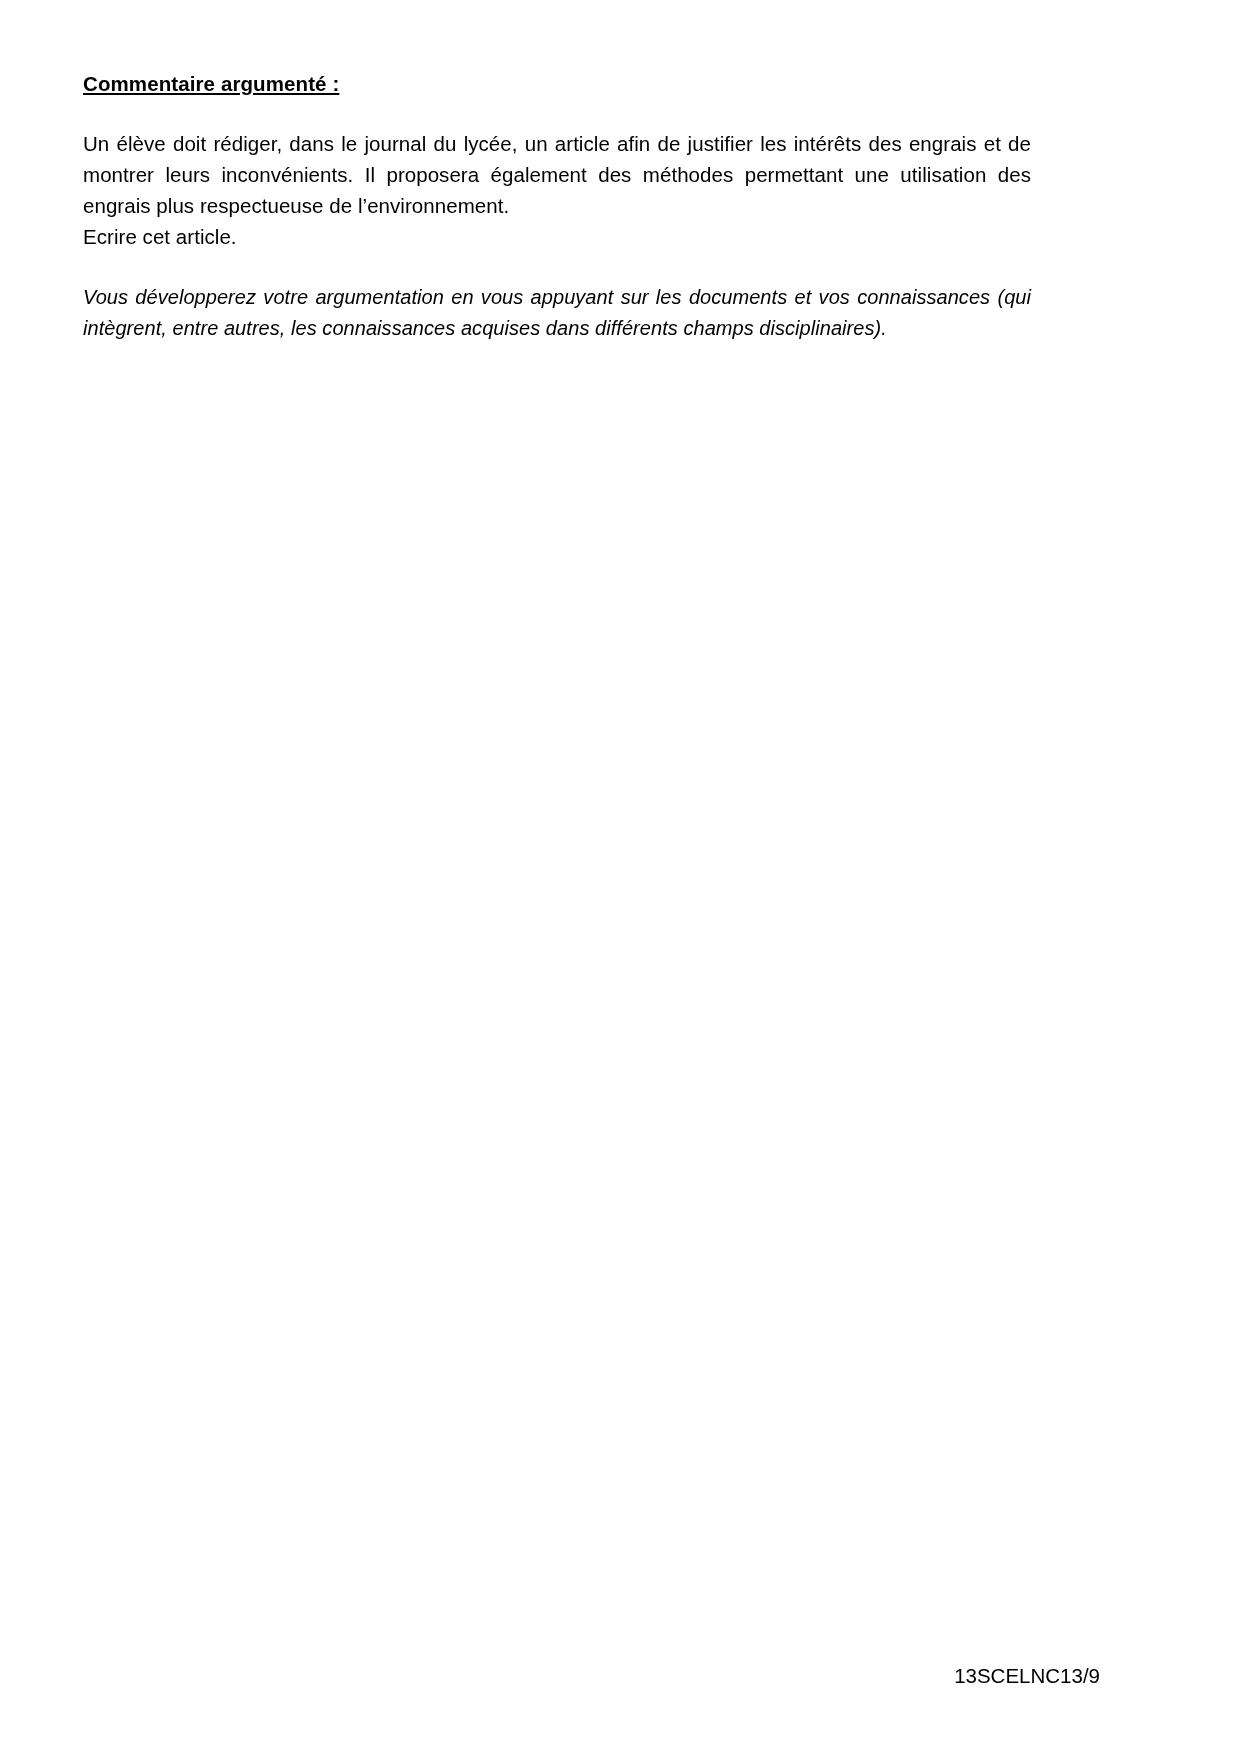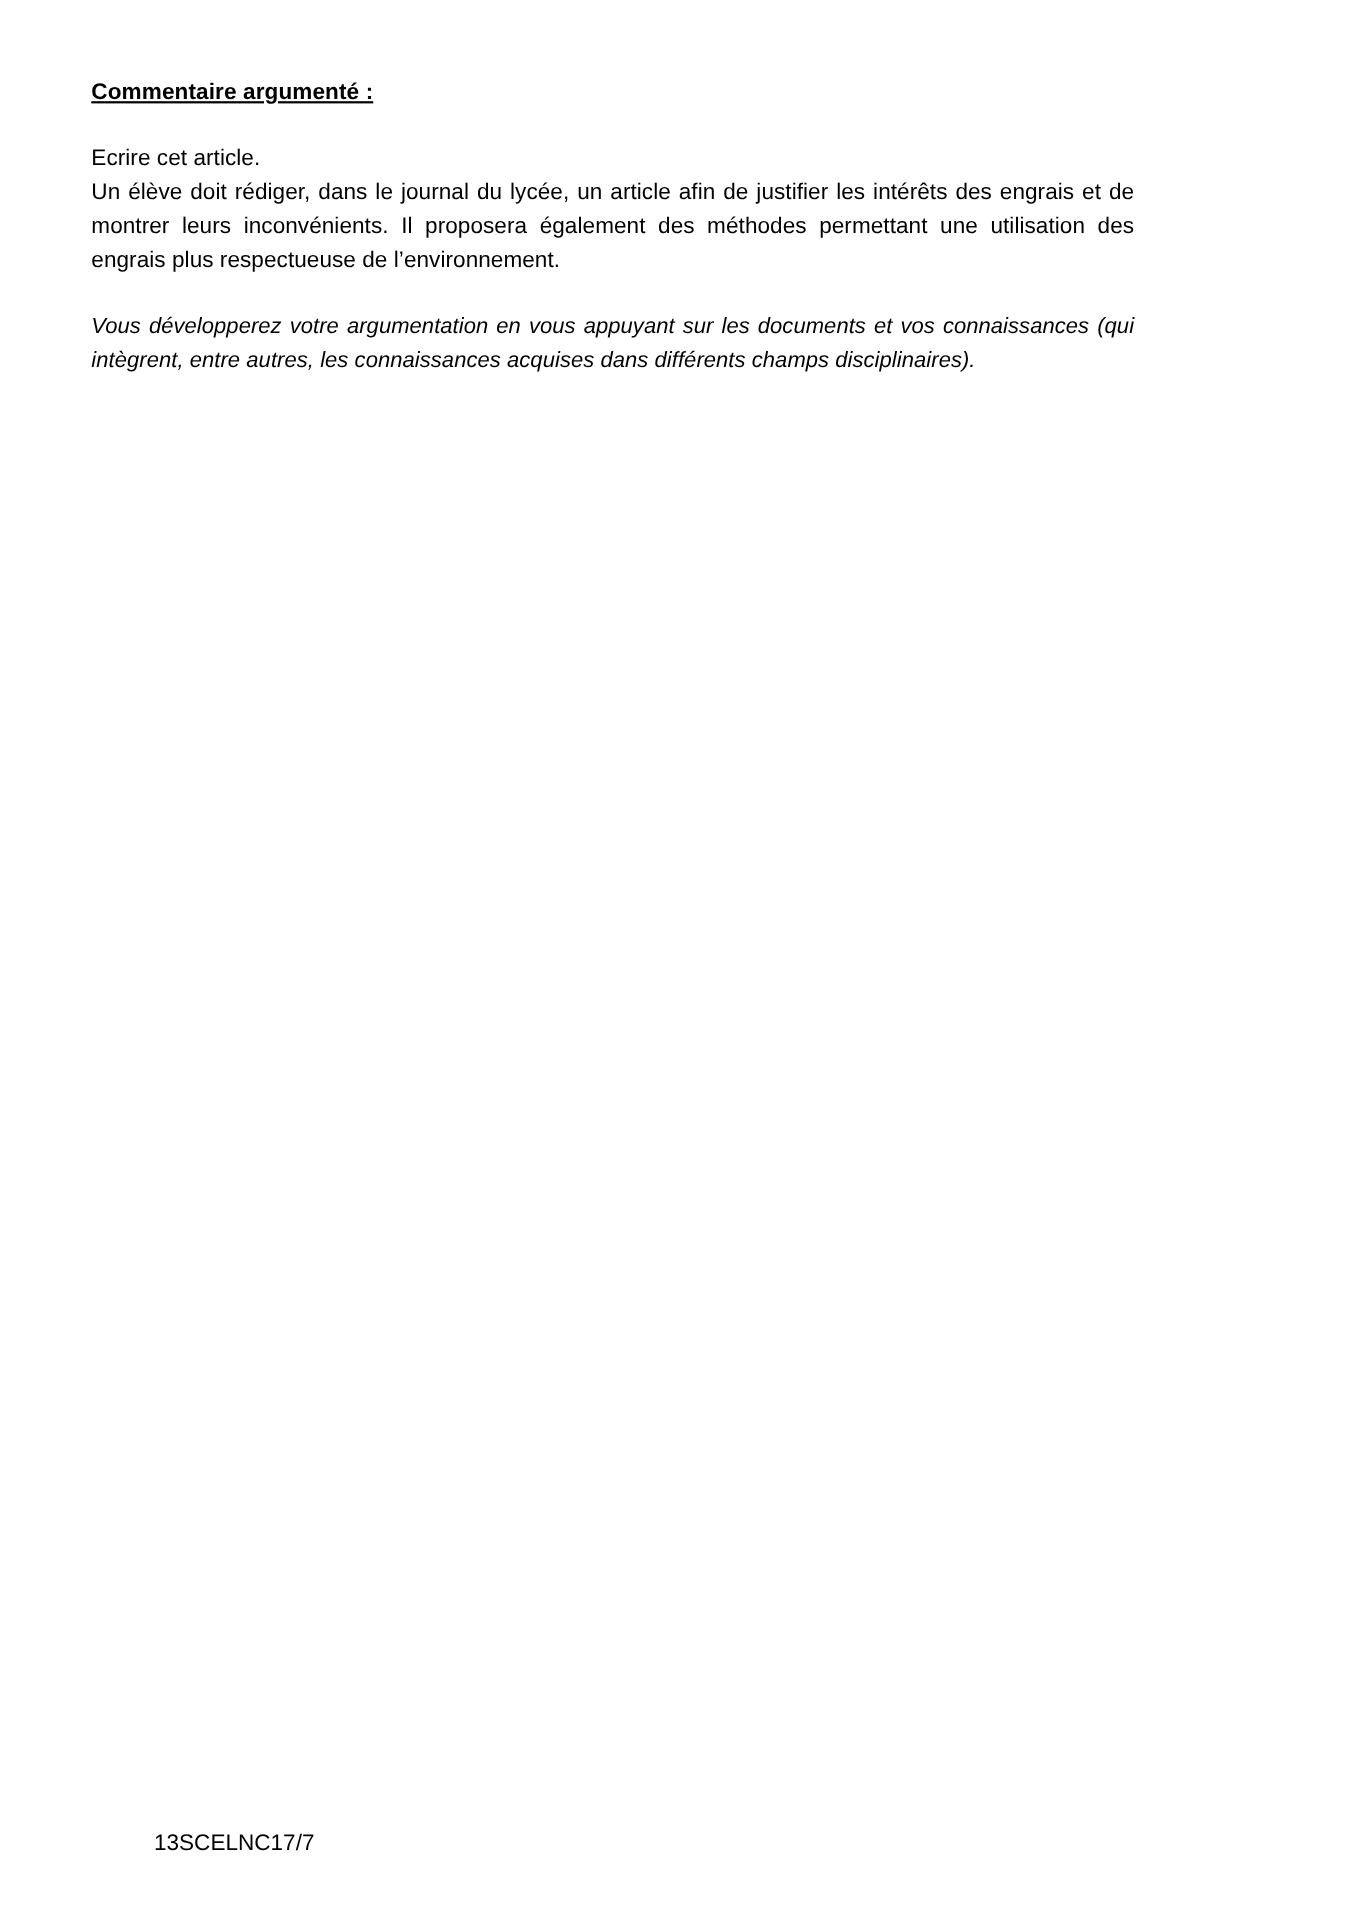--- a/index.html
+++ b/index.html
@@ -52,45 +52,45 @@
     margin: 0;
     letter-spacing: 0.05px;
   }
   .spacer-md { height: 30px; }
   .footer {
     position: absolute;
     left: 140px;
     right: 140px;
     bottom: 64px;
     display: flex;
-    justify-content: flex-start;
+    justify-content: flex-end;
     align-items: baseline;
     font-size: 20.5px;
     line-height: 1.3;
   }
   .footer-left { text-align: left; }
   .footer-right { text-align: right; }
 </style>
 </head>
 <body>
 
 <div class="page">
 
   <div class="content">
 
     <h1 class="heading">Commentaire argumenté :</h1>
 
+    <p class="para">Un élève doit rédiger, dans le journal du lycée, un article afin de justifier les intérêts des engrais et de montrer leurs inconvénients. Il proposera également des méthodes permettant une utilisation des engrais plus respectueuse de l’environnement.</p>
+
     <p class="para nojustify">Ecrire cet article.</p>
-
-    <p class="para">Un élève doit rédiger, dans le journal du lycée, un article afin de justifier les intérêts des engrais et de montrer leurs inconvénients. Il proposera également des méthodes permettant une utilisation des engrais plus respectueuse de l’environnement.</p>
 
     <div class="spacer-md"></div>
 
     <p class="para-italic">Vous développerez votre argumentation en vous appuyant sur les documents et vos connaissances (qui intègrent, entre autres, les connaissances acquises dans différents champs disciplinaires).</p>
 
   </div>
 
   <div class="footer">
     <span class="footer-left">13SCELNC1</span>
-    <span class="footer-right">7/7</span>
+    <span class="footer-right">3/9</span>
   </div>
 
 </div>
 
 </body></html>

